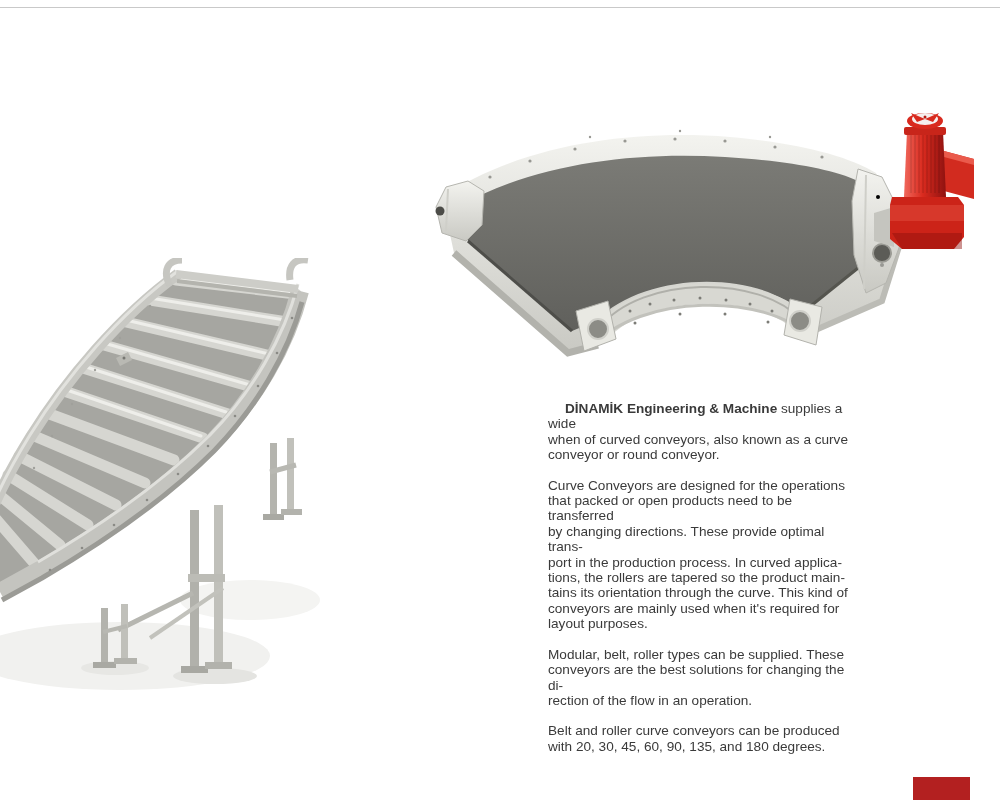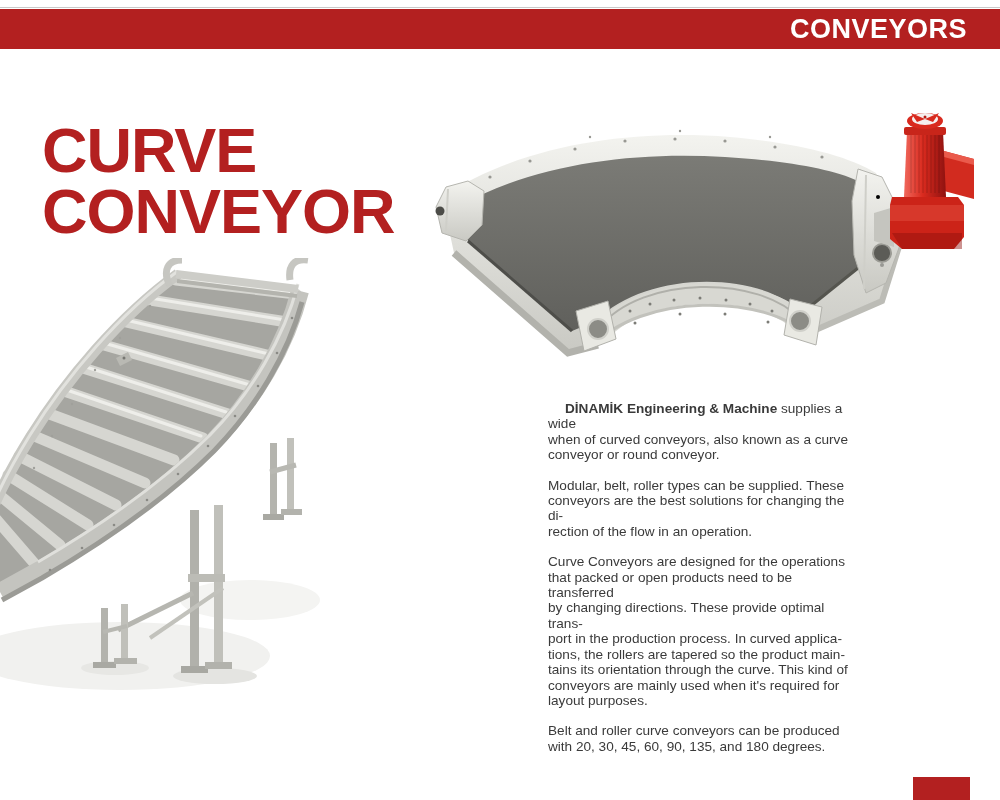--- a/index.html
+++ b/index.html
@@ -37,28 +37,21 @@
     background:#b32020;
   }
 </style>
 </head>
 <body>
 
 <div class="page">
 
   <div class="top-rule"></div>
 
-  <div class="header-bar">
-    <span class="header-title">CONVEYORS</span>
-  </div>
-
-  <div class="page-title">
-    <div>CURVE</div>
-    <div>CONVEYOR</div>
-  </div>
+
 
   <svg class="roller-img" width="340" height="442" viewBox="0 0 340 442">
 
     <ellipse cx="120" cy="398" rx="150" ry="34" fill="#f1f1ef"></ellipse>
     <ellipse cx="250" cy="342" rx="70" ry="20" fill="#f4f4f2"></ellipse>
     <ellipse cx="215" cy="418" rx="42" ry="8" fill="#e4e4e1"></ellipse>
     <ellipse cx="115" cy="410" rx="34" ry="7" fill="#e7e7e4"></ellipse>
 
     <rect x="270" y="185" width="7" height="73" fill="#b4b4ae"></rect>
     <rect x="287" y="180" width="7" height="74" fill="#c1c1bb"></rect>
@@ -236,30 +229,30 @@
       <circle cx="250" cy="209" r="1.5"></circle>
         <circle cx="295" cy="209" r="1.5"></circle>
       <circle cx="338" cy="217" r="1.5"></circle>
     </g>
   </svg>
 
   <div class="body-text">
     <p><span class="lead">DİNAMİK Engineering &amp; Machine</span><span> supplies a wide
 when of curved conveyors, also known as a curve
 conveyor or round conveyor.</span></p>
-    <p>Modular, belt, roller types can be supplied. These
-conveyors are the best solutions for changing the di-
-rection of the flow in an operation.</p>
     <p>Curve Conveyors are designed for the operations
 that packed or open products need to be transferred
 by changing directions. These provide optimal trans-
 port in the production process. In curved applica-
 tions, the rollers are tapered so the product main-
 tains its orientation through the curve. This kind of
 conveyors are mainly used when it's required for
 layout purposes.</p>
+    <p>Modular, belt, roller types can be supplied. These
+conveyors are the best solutions for changing the di-
+rection of the flow in an operation.</p>
     <p>Belt and roller curve conveyors can be produced
 with 20, 30, 45, 60, 90, 135, and 180 degrees.</p>
   </div>
 
   <div class="footer-block"></div>
 
 </div>
 
 </body></html>

